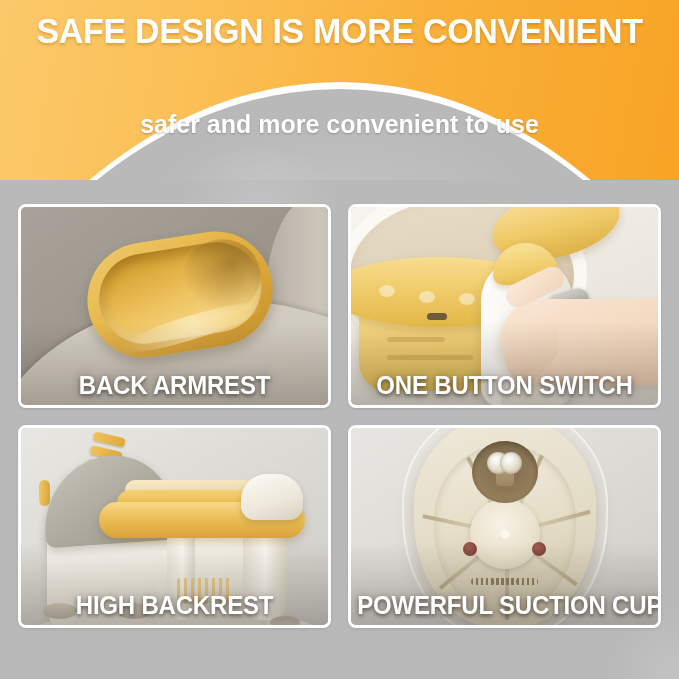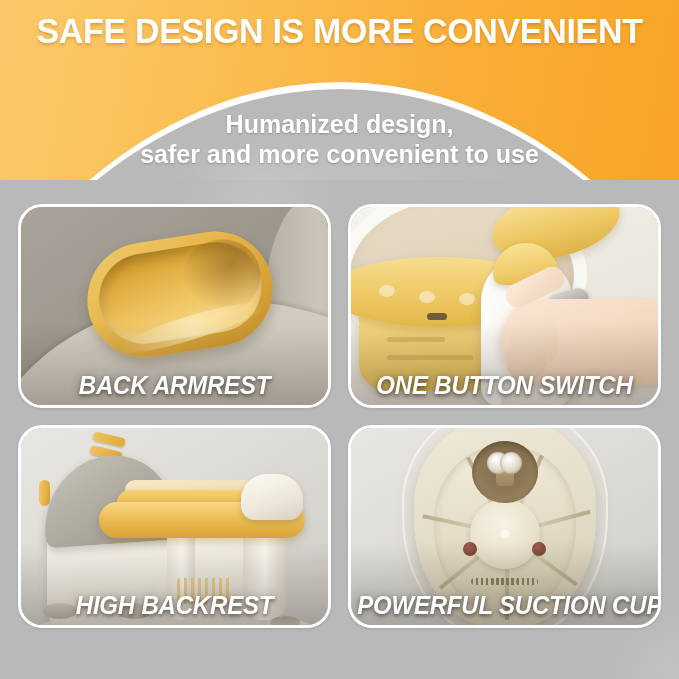--- a/index.html
+++ b/index.html
@@ -53,24 +53,23 @@
     position:absolute;left:18px;top:204px;
     width:643px;height:424px;
     display:grid;
     grid-template-columns:1fr 1fr;
     grid-template-rows:1fr 1fr;
     gap:17px 17px;
   }
   .card{
     position:relative;overflow:hidden;
     border:3px solid #ffffff;
-    border-radius:24px;
+    border-radius:8px;
     box-sizing:border-box;
     box-shadow:0 1px 3px rgba(0,0,0,0.12);
-    font-style:italic;
   }
   .photo{position:absolute;inset:0;overflow:hidden;}
   .card-label{
     position:absolute;left:0;right:0;bottom:5px;
     text-align:center;
     color:#ffffff;font-weight:bold;font-size:25px;
     letter-spacing:-0.2px;
     transform:scaleX(0.96);
     text-shadow:0 2px 4px rgba(40,35,30,0.55),0 0 10px rgba(40,35,30,0.35);
     white-space:nowrap;
@@ -399,21 +398,20 @@
 </style>
 </head>
 <body>
 
 <div id="page">
 
   <div class="header">
     <div class="header-arc"></div>
     <div class="title">SAFE DESIGN IS MORE CONVENIENT</div>
     <div class="subtitle">
-      <span>Humanized design,</span>
       <span>safer and more convenient to use</span>
     </div>
   </div>
 
   <div class="bg-blob" style="left:160px;top:150px;width:200px;height:120px;"></div>
   <div class="bg-blob" style="left:610px;top:610px;width:120px;height:120px;"></div>
 
   <div class="grid">
 
     <div class="card c1">

